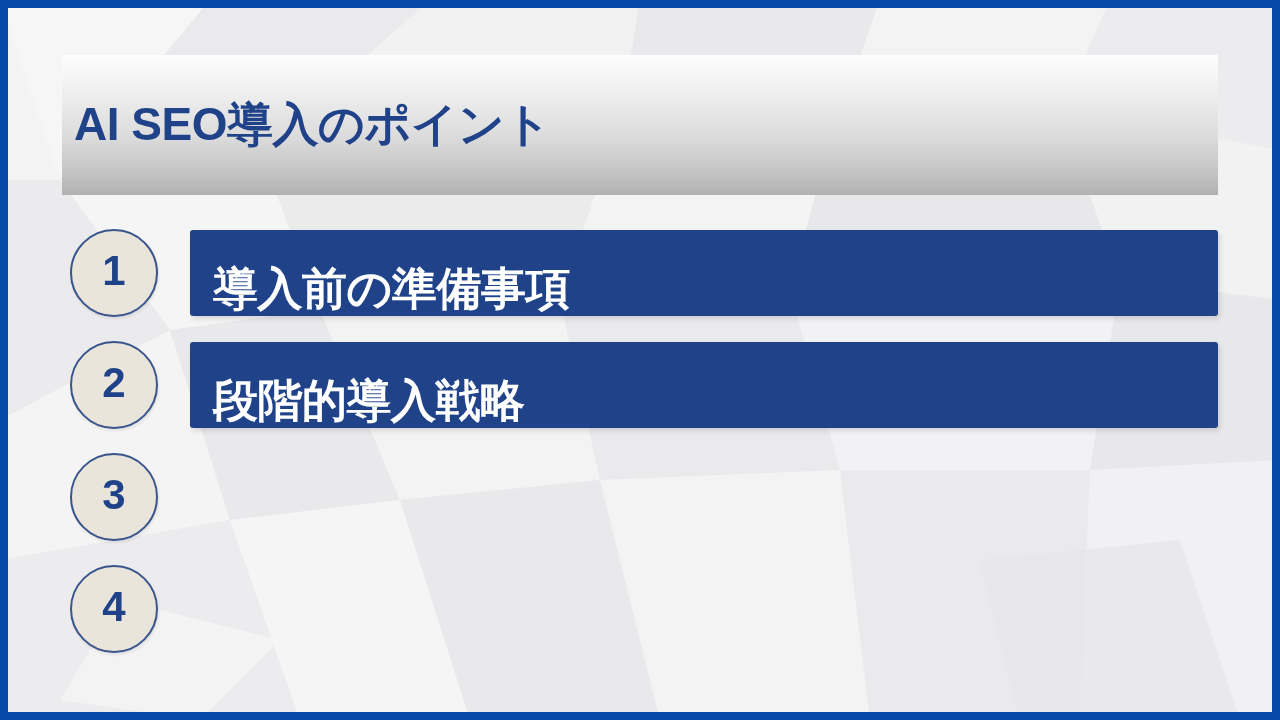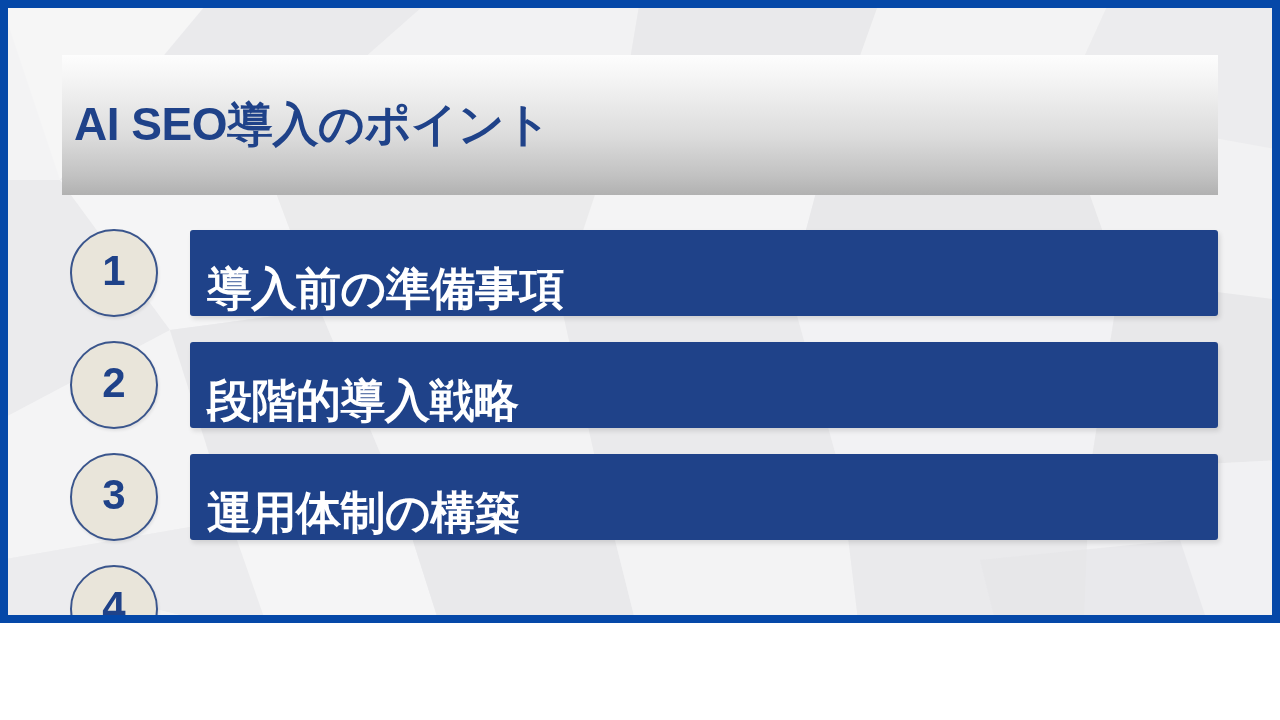--- a/index.html
+++ b/index.html
@@ -11,21 +11,21 @@
     width: 1280px;
     height: 720px;
     overflow: hidden;
     font-family: "Liberation Sans", "DejaVu Sans", sans-serif;
   }
 
   
   #slide {
     position: relative;
     width: 1280px;
-    height: 623px;
+    height: 720px;
     box-sizing: border-box;
     background: #000000;
     overflow: hidden;
     text-align: center;
   }
 
   
   #bg-pattern {
     position: absolute;
     inset: 0;
@@ -110,21 +110,21 @@
     top: 12px;
     width: 1028px;
     height: 86px;
     background: #1f4289;
     border-radius: 3px;
     display: flex;
     align-items: center;
     box-shadow: 2px 3px 5px rgba(0,0,0,0.12);
   }
   .point-label {
-    padding-left: 17px;
+    padding-left: 23px;
     font-size: 45px;
     font-weight: bold;
     color: #ffffff;
     letter-spacing: -0.5px;
     line-height: 1;
     white-space: nowrap;
     position: relative;
     top: -2px;
     margin-top: 34px;
   }
@@ -188,23 +188,20 @@
       </div>
       <div class="point-bar">
         <span class="point-label">段階的導入戦略</span>
       </div>
     </div>
 
     <div class="point-row">
       <div class="point-number-circle">
         <span class="point-number">3</span>
       </div>
-      <div class="point-bar">
-        <span class="point-label">運用体制の構築</span>
-      </div>
     </div>
 
     <div class="point-row">
       <div class="point-number-circle">
         <span class="point-number">4</span>
       </div>
     </div>
 
   </div>
 

